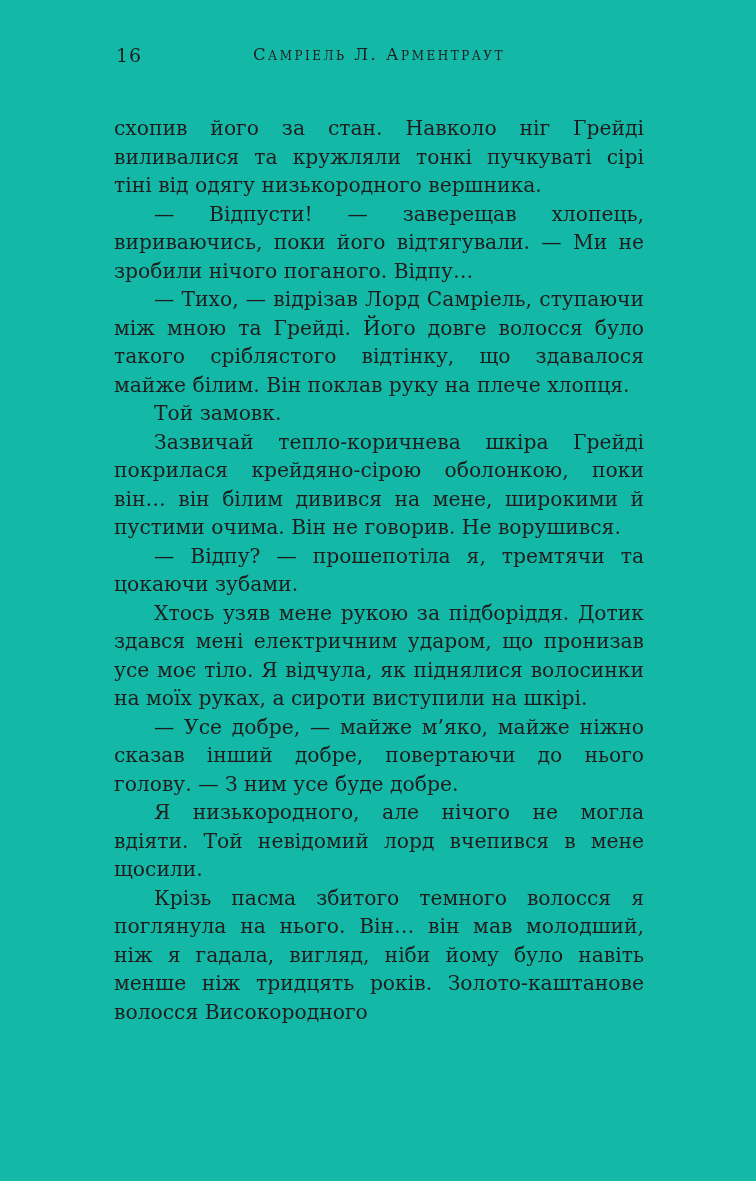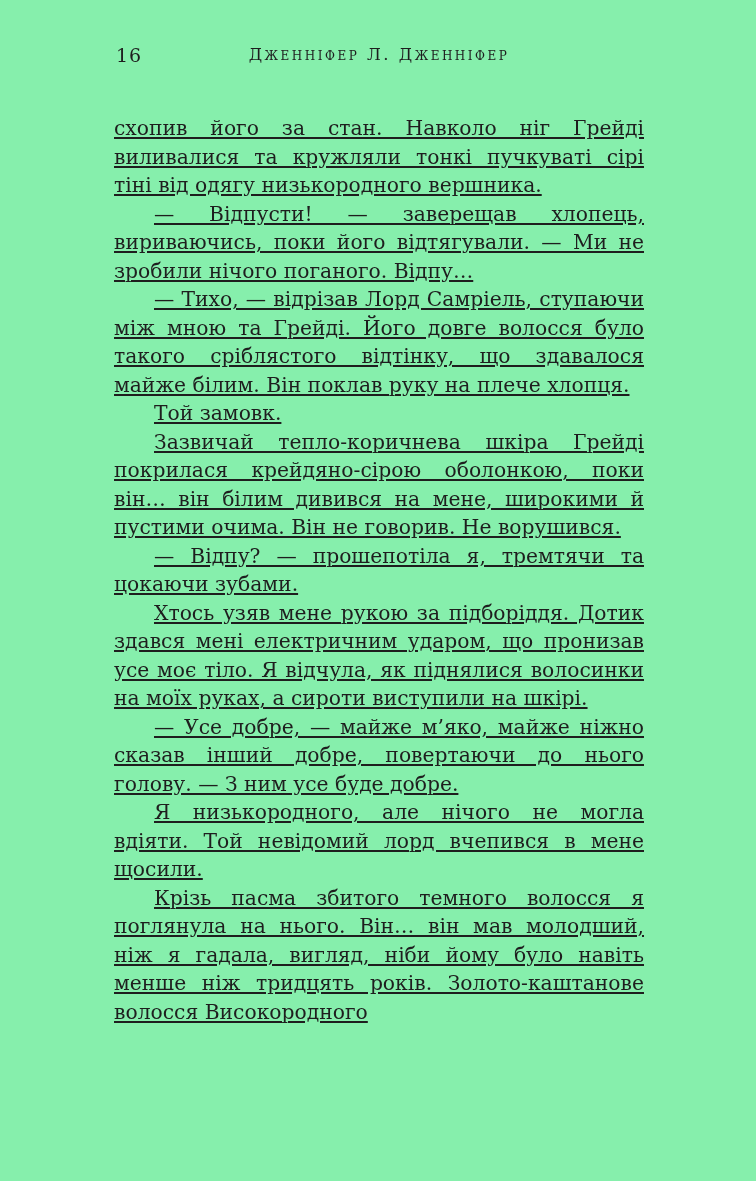--- a/index.html
+++ b/index.html
@@ -7,21 +7,21 @@
     width: 756px;
     background: #ffffff;
   }
   body {
     font-family: "DejaVu Serif", "Liberation Serif", serif;
     color: #1e1e1e;
   }
   .page {
     width: 756px;
     height: 1181px;
-    background: #86efac;
+    background: #14b8a6;
     padding: 42px 112px 0 114px;
     overflow: hidden;
     position: relative;
   }
   .page-header {
     position: relative;
     height: 26px;
     margin-bottom: 46px;
   }
   .page-number {
@@ -38,38 +38,37 @@
     letter-spacing: 2.5px;
     font-variant: small-caps;
     padding-top: 3px;
   }
   .body-text {
     font-size: 20.3px;
     line-height: 28.5px;
     text-align: justify;
     -webkit-hyphens: auto;
     hyphens: auto;
-    text-decoration: underline;
   }
   .body-text p {
     margin: 0;
     text-indent: 0;
   }
   .body-text p.indent {
     text-indent: 40px;
   }
 </style>
 </head>
 <body>
 
 <div class="page">
 
   <div class="page-header">
     <span class="page-number">16</span>
-    <div class="running-title">Дженніфер Л. Дженніфер</div>
+    <div class="running-title">Самріель Л. Арментраут</div>
   </div>
 
   <div class="body-text">
     <p>схопив його за стан. Навколо ніг Грейді виливалися та кружляли тонкі пучкуваті сірі тіні від одягу низькородного вершника.</p>
     <p class="indent">— Відпусти! — заверещав хлопець, вириваючись, поки його відтягували. — Ми не зробили нічого поганого. Відпу…</p>
     <p class="indent">— Тихо, — відрізав Лорд Самріель, ступаючи між мною та Грейді. Його довге волосся було такого сріблястого відтінку, що здавалося майже білим. Він поклав руку на плече хлопця.</p>
     <p class="indent">Той замовк.</p>
     <p class="indent">Зазвичай тепло-коричнева шкіра Грейді покрилася крейдяно-сірою оболонкою, поки він… він білим дивився на мене, широкими й пустими очима. Він не говорив. Не ворушився.</p>
     <p class="indent">— Відпу? — прошепотіла я, тремтячи та цокаючи зубами.</p>
     <p class="indent">Хтось узяв мене рукою за підборіддя. Дотик здався мені електричним ударом, що пронизав усе моє тіло. Я відчула, як піднялися волосинки на моїх руках, а сироти виступили на шкірі.</p>

